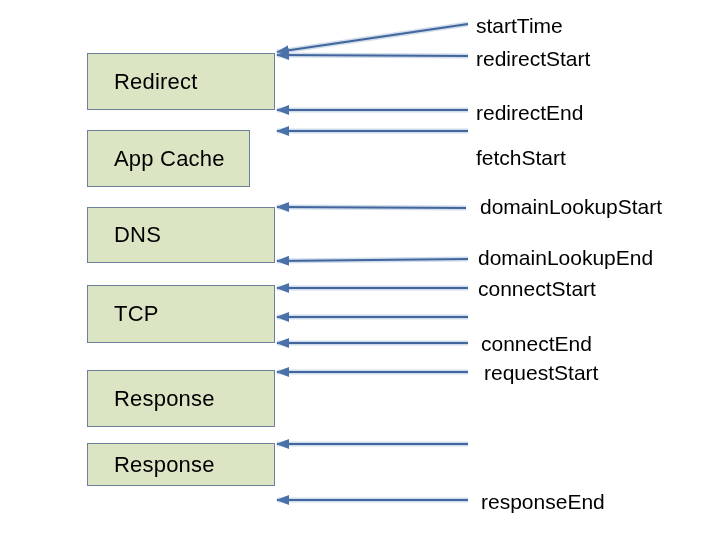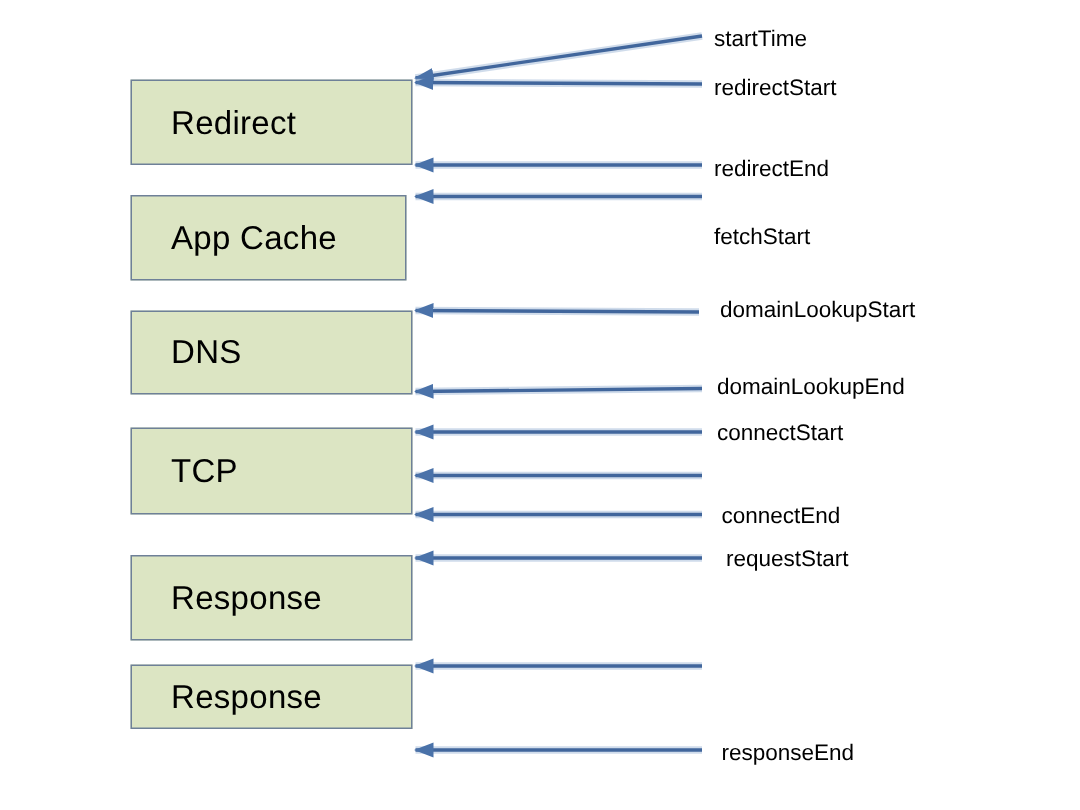--- a/index.html
+++ b/index.html
@@ -38,34 +38,34 @@
   }
   .phase-box-label {
     font-size: 22px;
     color: var(--text, #000000);
     letter-spacing: 0.2px;
     white-space: nowrap;
   }
   .event-label {
     position: absolute;
     transform: translateY(-50%);
-    font-size: 15px;
+    font-size: 21px;
     color: var(--text, #000000);
     white-space: nowrap;
   }
 </style>
 </head>
 <body>
 
 <div class="canvas">
   <div class="box-layer">
       <div class="phase-box" style="left: 87px; top: 53px; width: 188px; height: 57px;">
         <span class="phase-box-label">Redirect</span>
       </div>
-      <div class="phase-box" style="left: 87px; top: 130px; width: 184px; height: 57px;">
+      <div class="phase-box" style="left: 87px; top: 130px; width: 163px; height: 57px;">
         <span class="phase-box-label">App Cache</span>
       </div>
       <div class="phase-box" style="left: 87px; top: 207px; width: 188px; height: 56px;">
         <span class="phase-box-label">DNS</span>
       </div>
       <div class="phase-box" style="left: 87px; top: 285px; width: 188px; height: 58px;">
         <span class="phase-box-label">TCP</span>
       </div>
       <div class="phase-box" style="left: 87px; top: 370px; width: 188px; height: 57px;">
         <span class="phase-box-label">Response</span>

